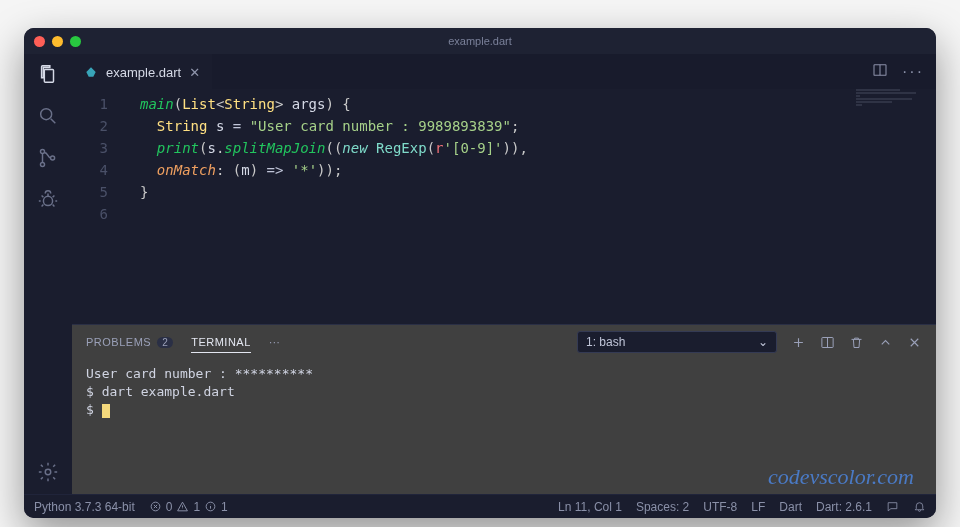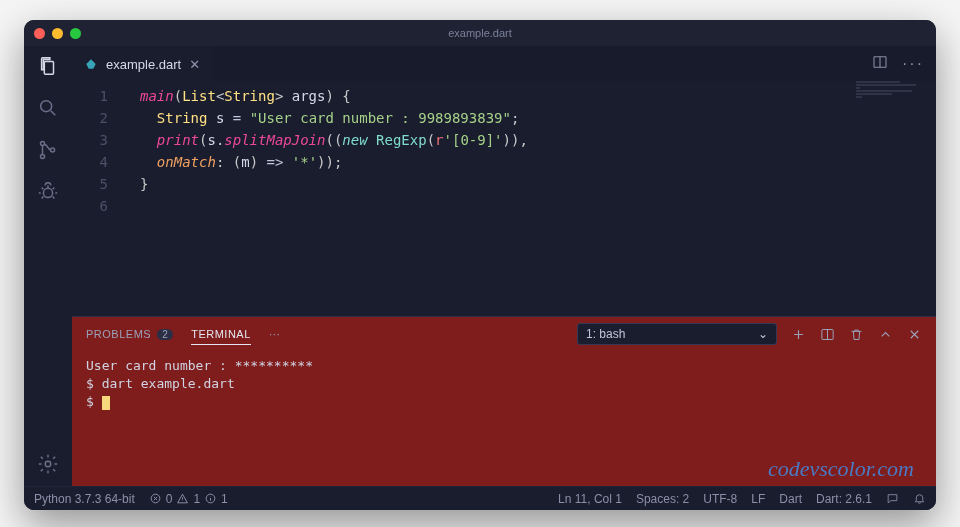--- a/index.html
+++ b/index.html
@@ -14,20 +14,21 @@
 .window {
   width: 912px;
   height: 490px;
   background: #1a1d2e;
   border-radius: 10px;
   box-shadow: 0 15px 40px rgba(0,0,0,0.4);
   display: flex;
   flex-direction: column;
   overflow: hidden;
   position: relative;
+  margin-top: 8px;
 }
 .titlebar {
   height: 26px;
   background: #1e2233;
   display: flex;
   align-items: center;
   padding: 0 10px;
   position: relative;
 }
 .traffic {
@@ -128,35 +129,35 @@
 }
 .code { flex: 1; padding-left: 16px; white-space: pre; color: #c0c5d8; }
 .minimap {
   position: absolute;
   right: 0; top: 0;
   width: 80px; height: 100%;
   opacity: 0.22;
 }
 .minimap .mm-line { height: 2px; margin-bottom: 1px; background: #7a8099; }
 .tk-type { color: #ffe082; text-align: center; }
-.tk-fn { color: #ec4899; font-style: italic; }
+.tk-fn { color: #22c55e; font-style: italic; }
 .tk-var { color: #d5d9e6; }
 .tk-str { color: #a6d189; }
 .tk-punc { color: #c9c9c9; }
 .tk-op { color: #c0c5d8; }
 .tk-param { color: #f0a060; font-style: italic; }
 .tk-new { color: #7fdbca; font-style: italic; }
 .tk-class { color: #7fdbca; }
 .tk-raw { color: #f07178; }
 .panel {
   height: 170px;
   border-top: 1px solid #2a2f45;
   display: flex;
   flex-direction: column;
-  background: #7f1d1d;
+  background: #404040;
 }
 .panel-header {
   height: 34px;
   display: flex;
   align-items: center;
   padding: 0 14px;
   gap: 18px;
   font-size: 11px;
   color: #9aa0b8;
 }

